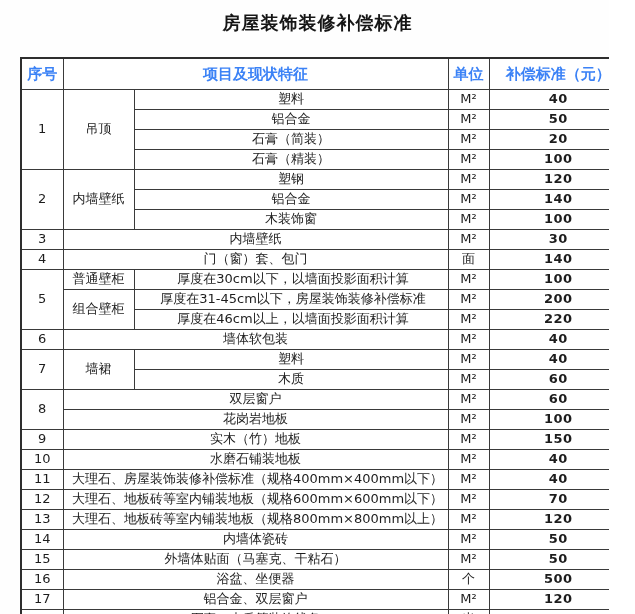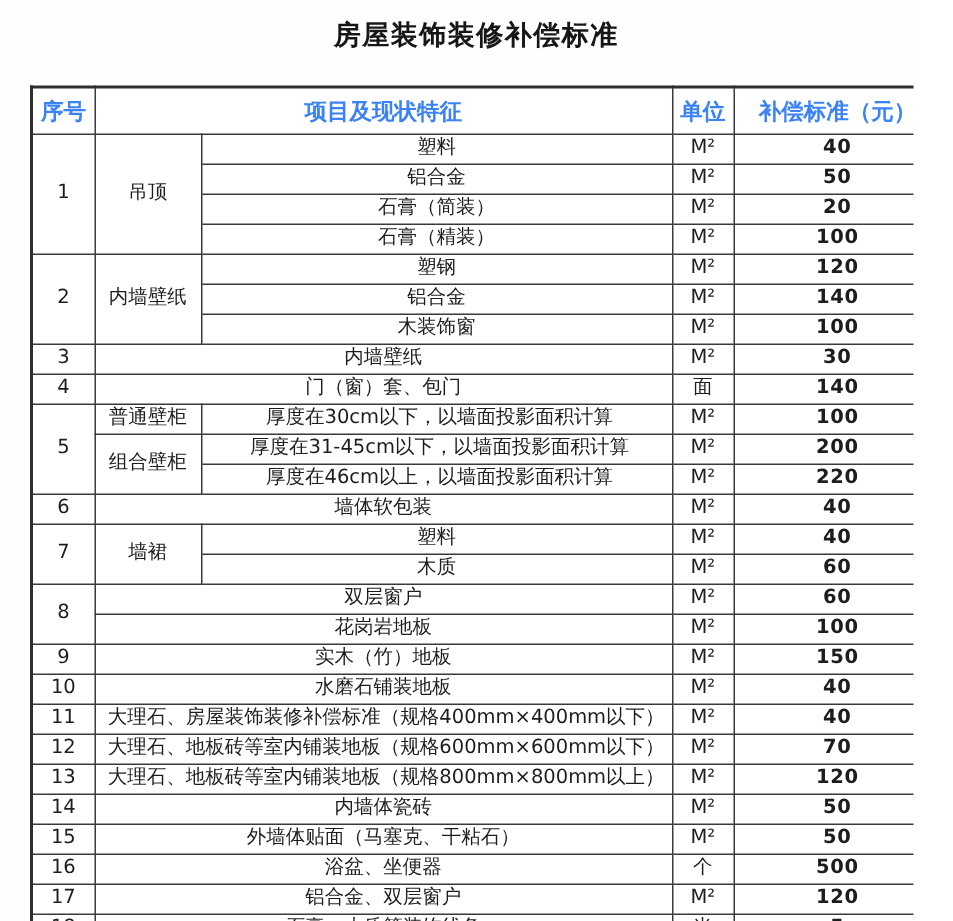--- a/index.html
+++ b/index.html
@@ -114,21 +114,21 @@
         </tr>
         <tr>
           <td rowspan="3" class="c-no">5</td>
           <td class="c-cat">普通壁柜</td>
           <td class="c-desc a-left">厚度在30cm以下，以墙面投影面积计算</td>
           <td class="c-unit">M²</td>
           <td class="c-val">100</td>
         </tr>
         <tr>
           <td rowspan="2" class="c-cat">组合壁柜</td>
-          <td class="c-desc a-left">厚度在31-45cm以下，以墙面投影面积计算</td>
+          <td class="c-desc a-left">厚度在31-45cm以下，房屋装饰装修补偿标准</td>
           <td class="c-unit">M²</td>
           <td class="c-val">200</td>
         </tr>
         <tr>
           <td class="c-desc a-left">厚度在46cm以上，以墙面投影面积计算</td>
           <td class="c-unit">M²</td>
           <td class="c-val">220</td>
         </tr>
         <tr>
           <td class="c-no">6</td>

